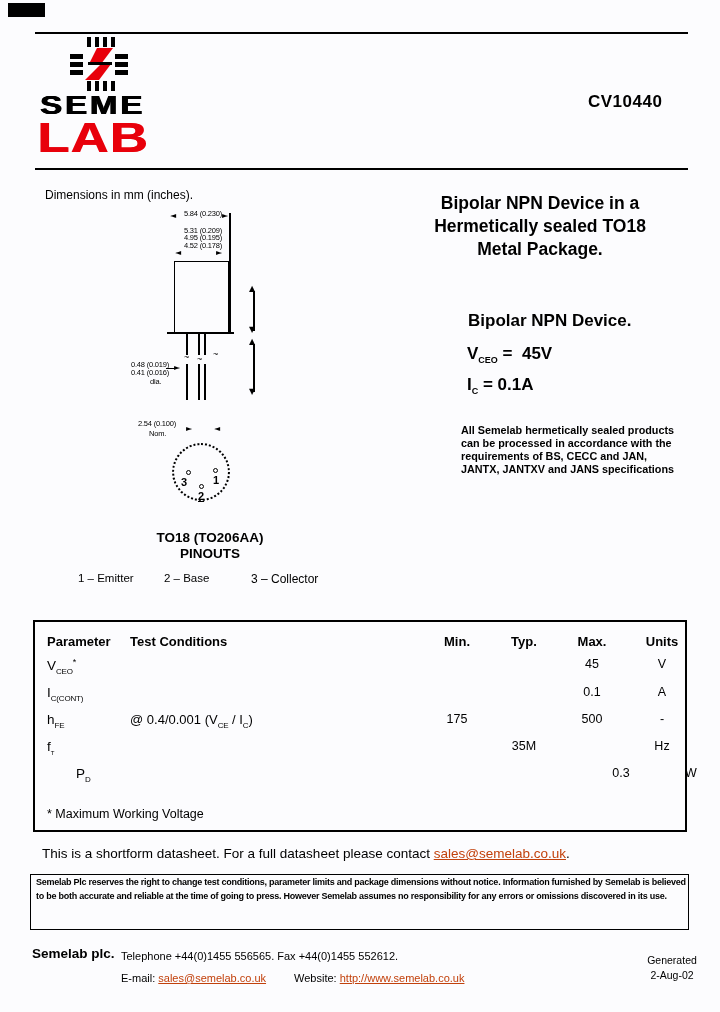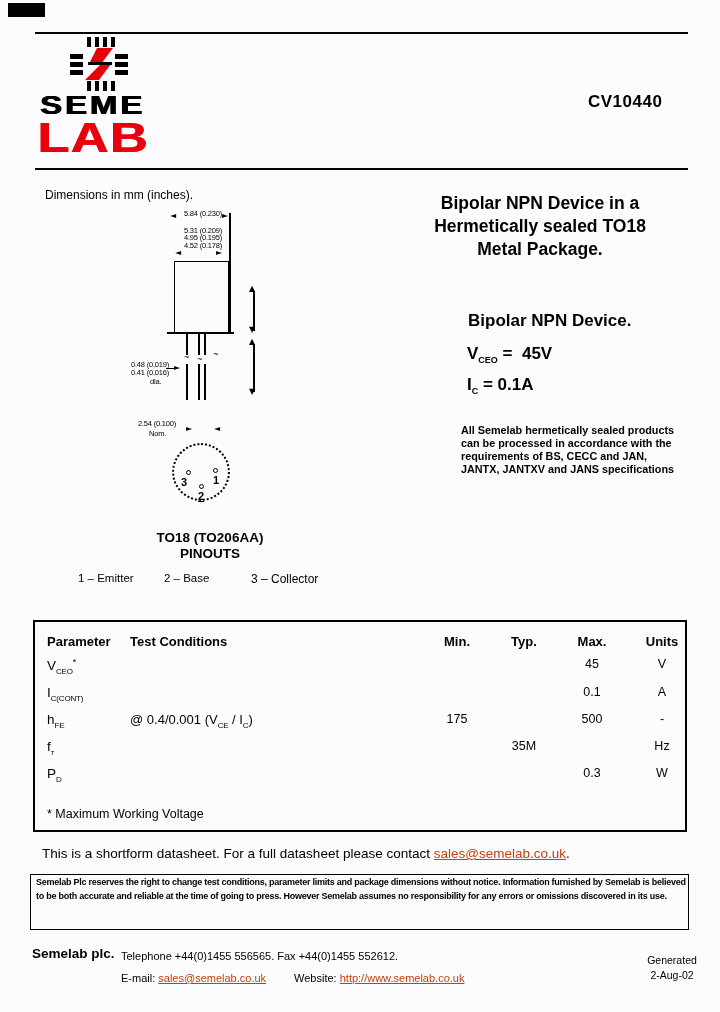--- a/index.html
+++ b/index.html
@@ -218,21 +218,21 @@
     </div>
 
     <div class="trow" style="top:117px;">
       <span class="c-param"><span>f</span><span class="tsub" style="font-size:6px;">T</span></span>
       <span class="c-min"></span>
       <span class="c-typ">35M</span>
       <span class="c-max"></span>
       <span class="c-units">Hz</span>
     </div>
 
-    <div class="trow" style="top:144px;">
+    <div class="trow" style="top:144px;margin-left:29px;">
       <span class="c-param"><span>P</span><span class="tsub">D</span></span>
       <span class="c-min"></span>
       <span class="c-typ"></span>
       <span class="c-max">0.3</span>
       <span class="c-units">W</span>
     </div>
 
     <div class="abs" style="left:12px;top:185px;font-size:12.5px;">* Maximum Working Voltage</div>
   </div>
 

